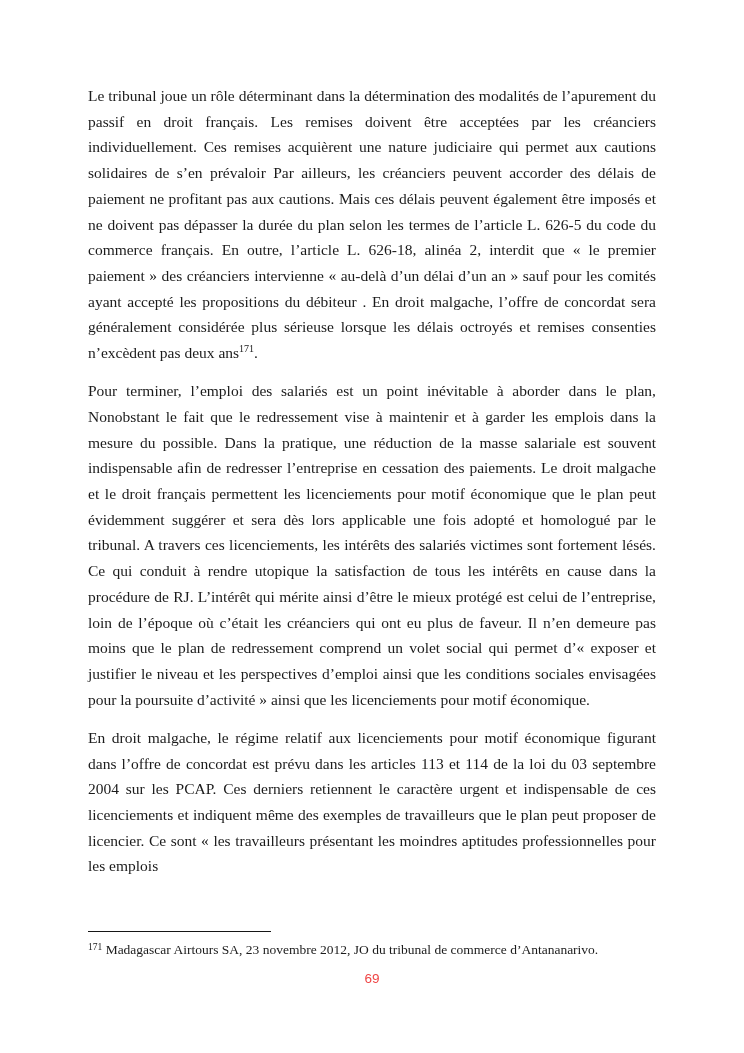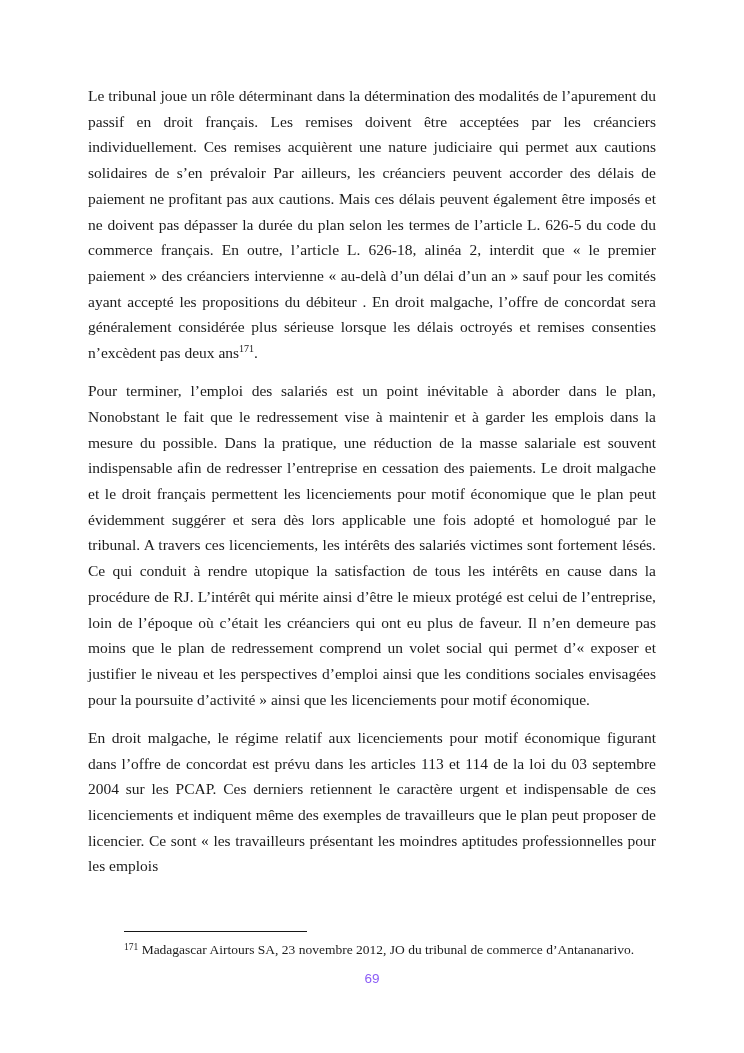--- a/index.html
+++ b/index.html
@@ -32,21 +32,20 @@
     line-height: 0;
     vertical-align: baseline;
     position: relative;
     top: -6.5px;
   }
   .footnote-area {
     position: absolute;
     left: 88px;
     top: 931px;
     width: 568px;
-    margin-left: 36px;
   }
   .footnote-separator {
     width: 183px;
     height: 0;
     border-top: 1.9px solid #161616;
     margin: 0 0 9px 0;
   }
   p.footnote {
     margin: 0;
     font-size: 13.5px;
@@ -61,21 +60,21 @@
     top: -4.5px;
   }
   .page-number {
     position: absolute;
     top: 971px;
     left: 0;
     width: 744px;
     text-align: center;
     font-family: "Liberation Sans", "DejaVu Sans", sans-serif;
     font-size: 13.5px;
-    color: #8b5cf6;
+    color: #ef4444;
   }
 </style>
 </head>
 <body>
 
 <div class="text-block">
 
   <p class="para"><span>Le tribunal joue un rôle déterminant dans la détermination des modalités de l’apurement du passif en droit français. Les remises doivent être acceptées par les créanciers individuellement. Ces remises acquièrent une nature judiciaire qui permet aux cautions solidaires de s’en prévaloir Par ailleurs, les créanciers peuvent accorder des délais de paiement ne profitant pas aux cautions. Mais ces délais peuvent également être imposés et ne doivent pas dépasser la durée du plan selon les termes de l’article L. 626-5 du code du commerce français. En outre, l’article L. 626-18, alinéa 2, interdit que « le premier paiement » des créanciers intervienne « au-delà d’un délai d’un an » sauf pour les comités ayant accepté les propositions du débiteur . En droit malgache, l’offre de concordat sera généralement considérée plus sérieuse lorsque les délais octroyés et remises consenties n’excèdent pas deux ans</span><sup class="fn-ref">171</sup><span>.</span></p>
 
   <p class="para">Pour terminer, l’emploi des salariés est un point inévitable à aborder dans le plan, Nonobstant le fait que le redressement vise à maintenir et à garder les emplois dans la mesure du possible. Dans la pratique, une réduction de la masse salariale est souvent indispensable afin de redresser l’entreprise en cessation des paiements. Le droit malgache et le droit français permettent les licenciements pour motif économique que le plan peut évidemment suggérer et sera dès lors applicable une fois adopté et homologué par le tribunal. A travers ces licenciements, les intérêts des salariés victimes sont fortement lésés. Ce qui conduit à rendre utopique la satisfaction de tous les intérêts en cause dans la procédure de RJ. L’intérêt qui mérite ainsi d’être le mieux protégé est celui de l’entreprise, loin de l’époque où c’était les créanciers qui ont eu plus de faveur. Il n’en demeure pas moins que le plan de redressement comprend un volet social qui permet d’« exposer et justifier le niveau et les perspectives d’emploi ainsi que les conditions sociales envisagées pour la poursuite d’activité » ainsi que les licenciements pour motif économique.</p>

